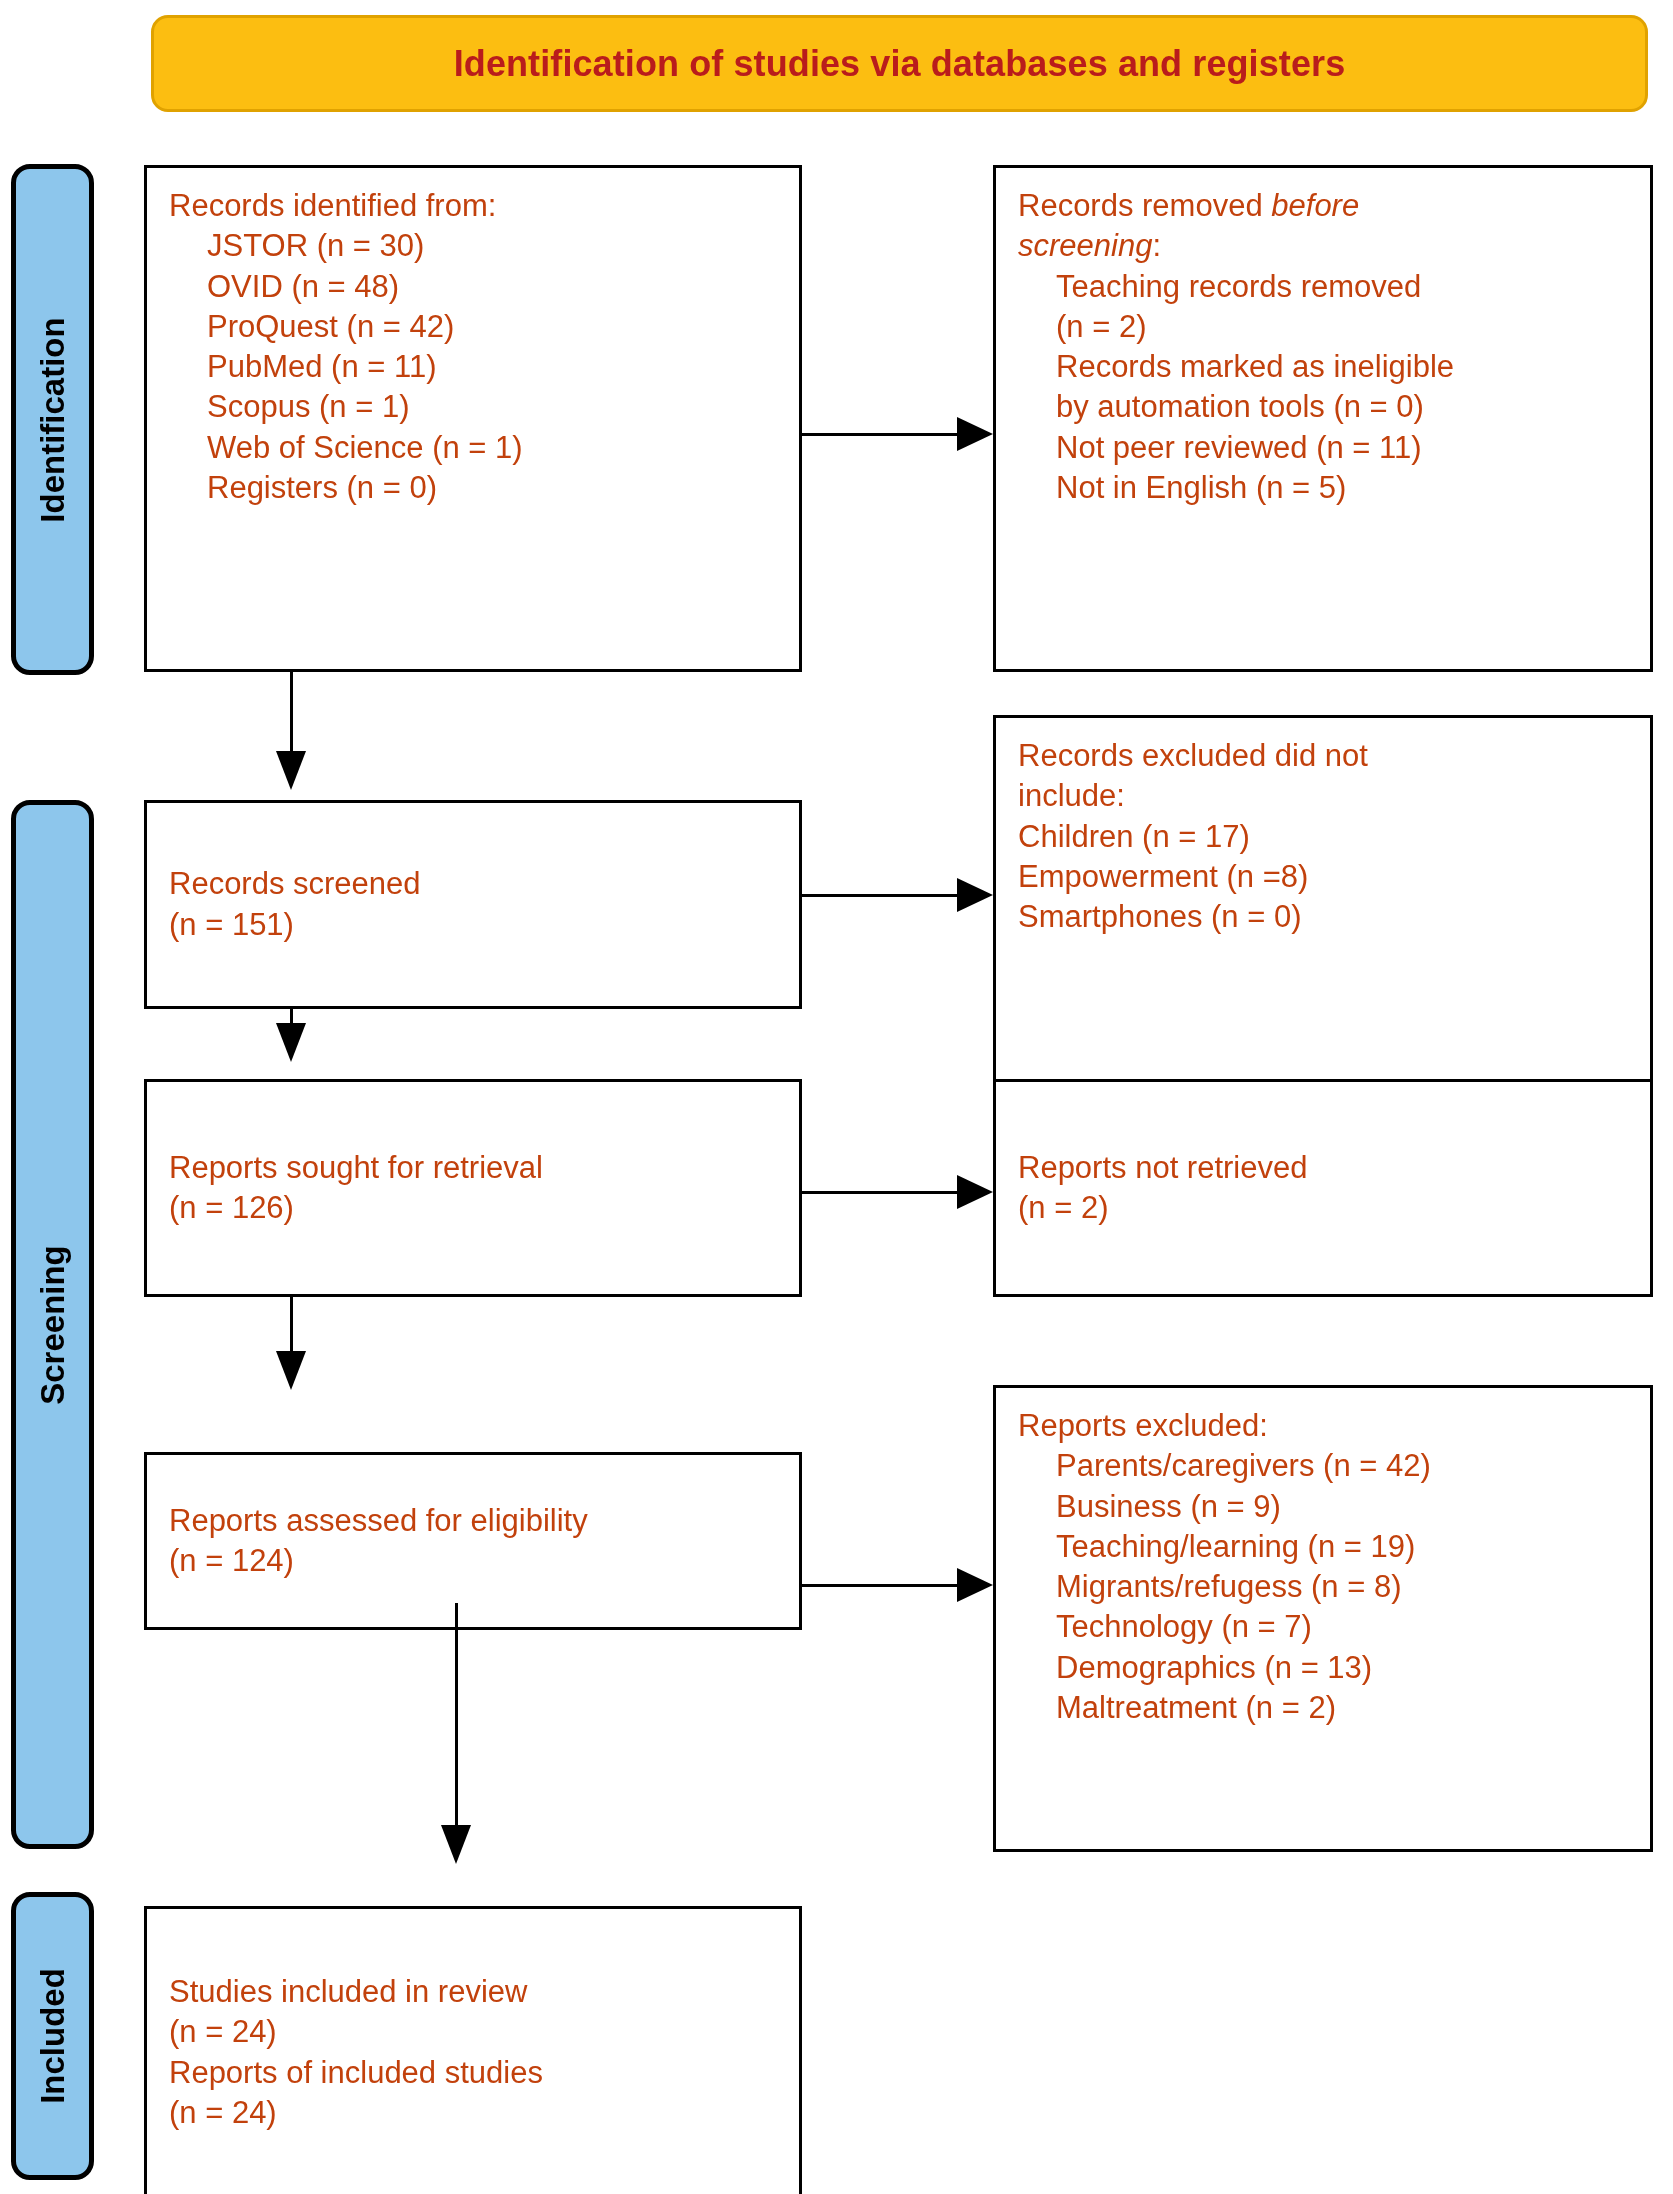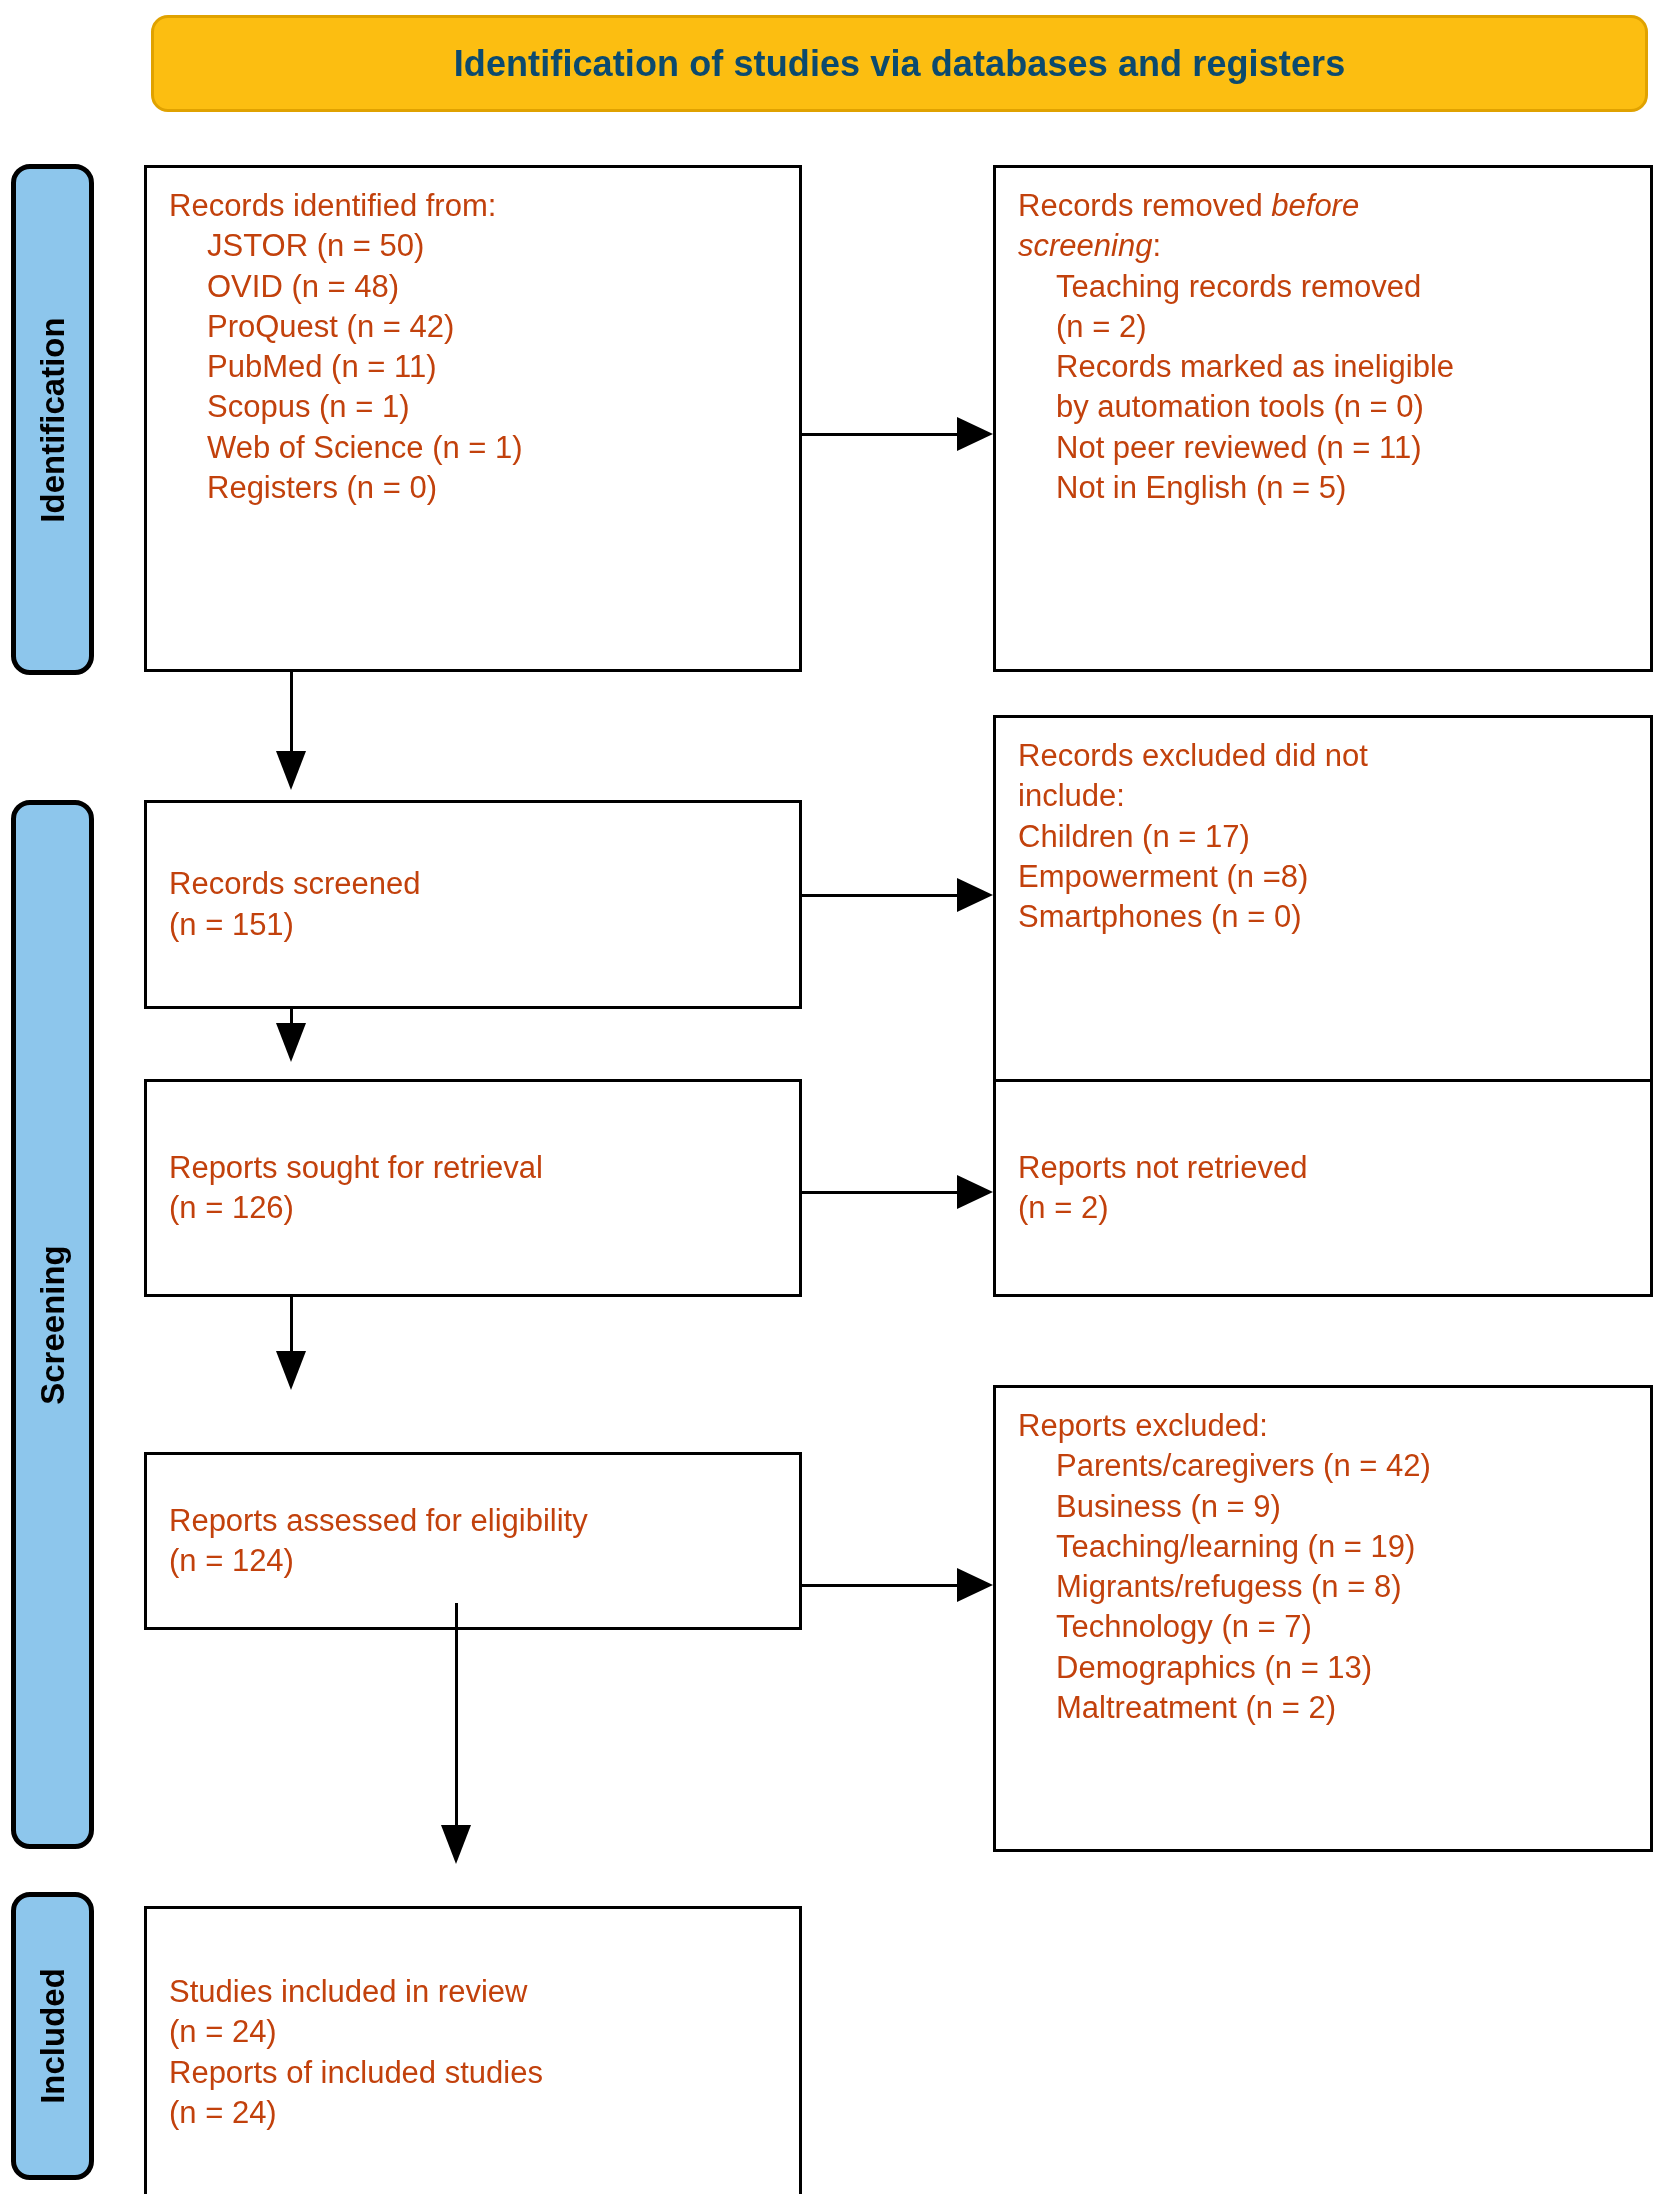--- a/index.html
+++ b/index.html
@@ -27,21 +27,21 @@
     border: 3.5px solid #E0A200;
     border-radius: 17px;
     box-sizing: border-box;
     display: flex;
     align-items: center;
     justify-content: center;
   }
   .title-banner .title-text {
     font-size: 36px;
     font-weight: bold;
-    color: #0c4a6e;
+    color: #b91c1c;
     letter-spacing: 0.1px;
     text-align: center;
   }
 
   
   .stage-band {
     position: absolute;
     background: #8DC6EC;
     border: 5.5px solid #000000;
     border-radius: 19px;
@@ -141,21 +141,21 @@
   </div>
   <div class="stage-band" id="band-screening">
     <span class="stage-label">Screening</span>
   </div>
   <div class="stage-band" id="band-included">
     <span class="stage-label">Included</span>
   </div>
 
   <div class="flow-box" id="box-identified">
     <div class="line">Records identified from:</div>
-    <div class="line indent">JSTOR (n = 50)</div>
+    <div class="line indent">JSTOR (n = 30)</div>
     <div class="line indent">OVID (n = 48)</div>
     <div class="line indent">ProQuest (n = 42)</div>
     <div class="line indent">PubMed (n = 11)</div>
     <div class="line indent">Scopus (n = 1)</div>
     <div class="line indent">Web of Science (n = 1)</div>
     <div class="line indent">Registers (n = 0)</div>
   </div>
 
   <div class="flow-box" id="box-removed">
     <div class="line"><span>Records removed </span><em>before</em></div>

